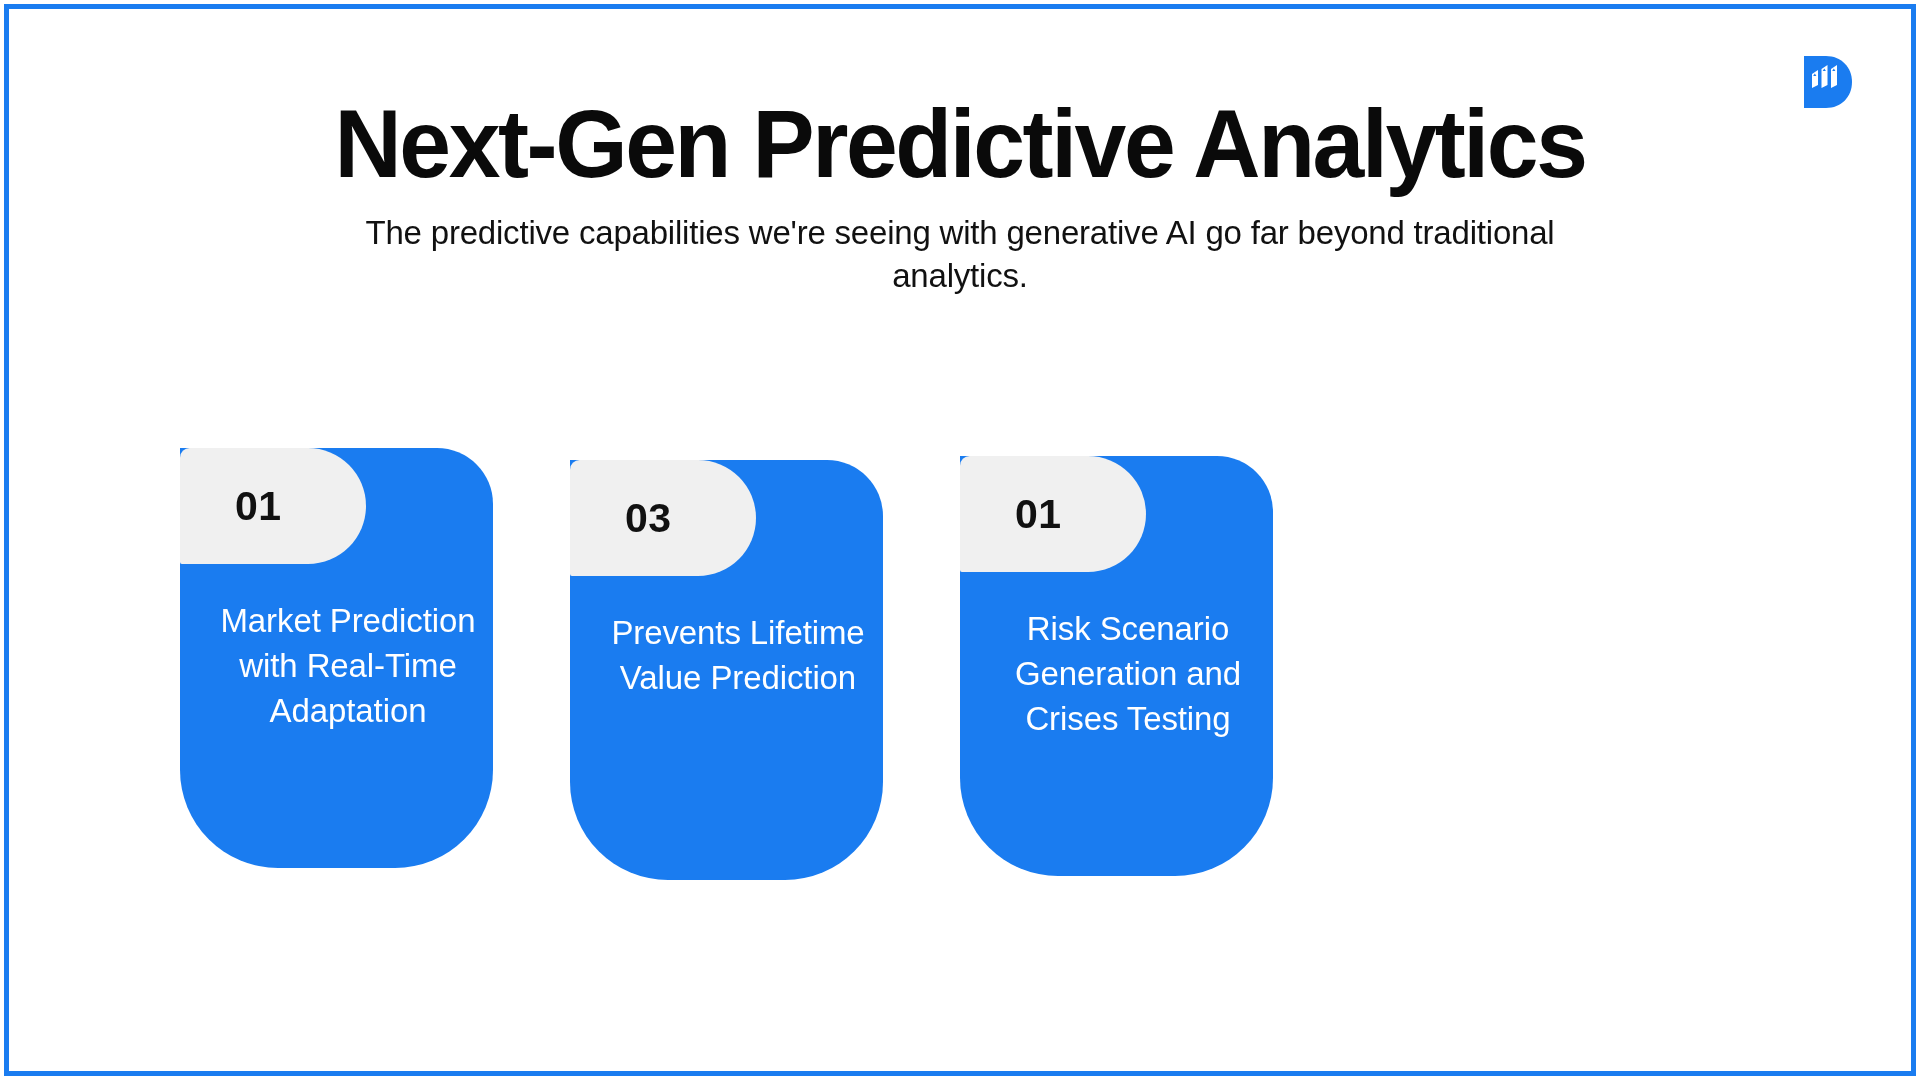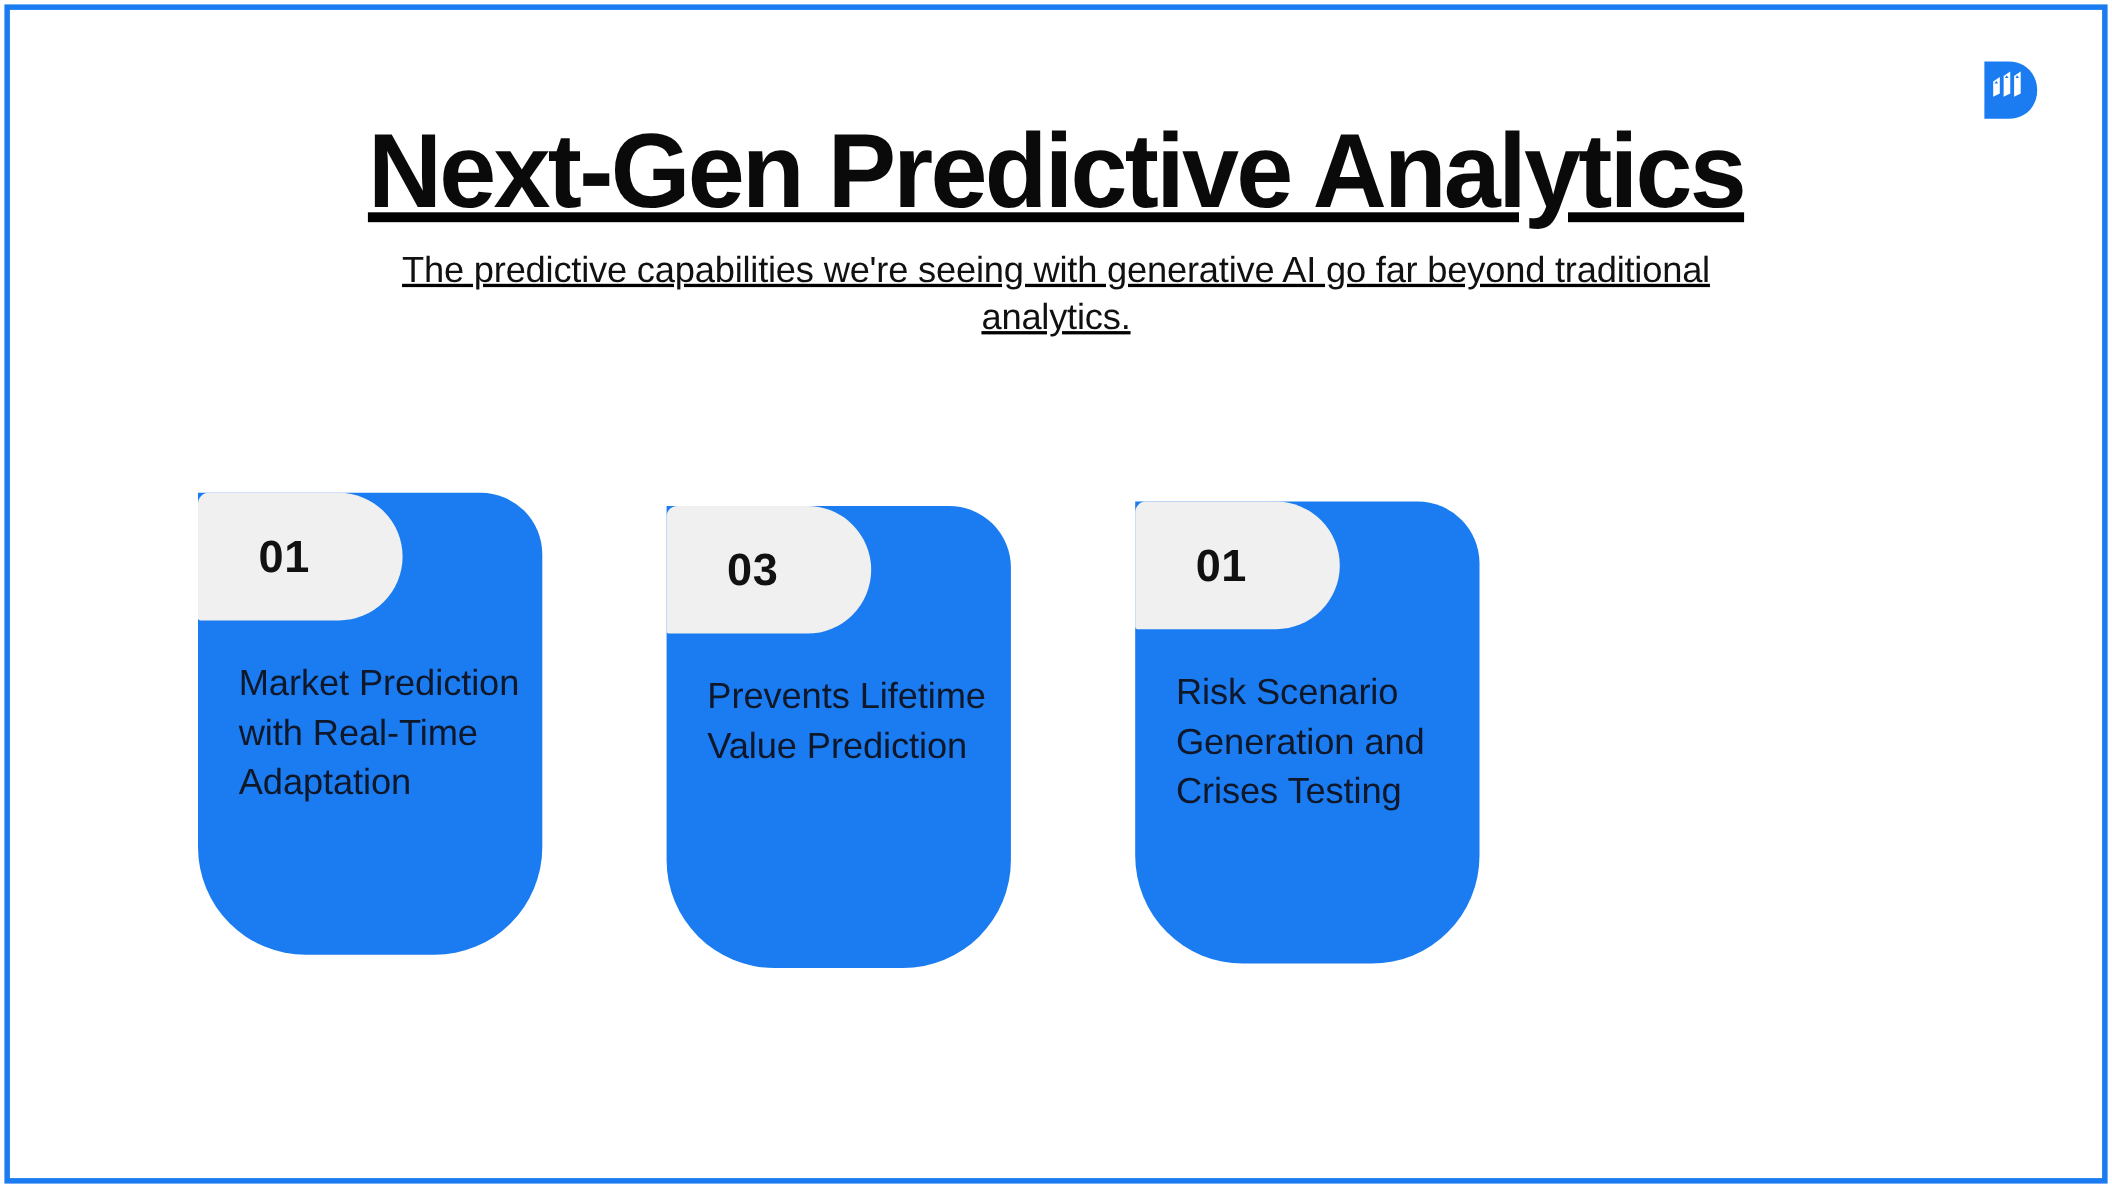--- a/index.html
+++ b/index.html
@@ -41,24 +41,23 @@
     right: 64px;
     width: 60px;
     height: 60px;
   }
   #logo svg { display: block; width: 60px; height: 60px; }
 
   
   #header {
     position: absolute;
     left: 0;
-    top: 12px;
+    top: 0;
     width: 1920px;
     text-align: center;
-    text-decoration: underline;
   }
   #page-title {
     margin: 0;
     padding-top: 96px;
     font-family: "Liberation Sans", sans-serif;
     font-size: 96px;
     line-height: 1.0;
     font-weight: 700;
     letter-spacing: -2.5px;
     color: #0a0a0a;
@@ -76,21 +75,22 @@
     letter-spacing: -0.2px;
   }
 
   
   #cards {
     position: absolute;
     left: 180px;
     top: 448px;
     width: 1568px;
     display: flex;
-    gap: 113px;
+    gap: 77px;
+    text-align: center;
   }
   .card-wrap {
     position: relative;
     width: 313px;
   }
   .card-body {
     position: relative;
     width: 313px;
     height: 420px;
     background: #1a7cf0;
@@ -119,21 +119,21 @@
     line-height: 1;
   }
   .card-text {
     position: absolute;
     left: 37px;
     top: 150px;
     width: 262px;
     font-size: 33px;
     line-height: 1.37;
     font-weight: 400;
-    color: #0f172a;
+    color: #ffffff;
     letter-spacing: -0.1px;
   }
 
   
   .card-wrap.c1 { margin-top: 0px; }
   .card-wrap.c2 { margin-top: 0px; }
   .card-wrap.c3 { margin-top: 12px; }
   .card-wrap.c4 { margin-top: 8px; }
 </style>
 </head>

